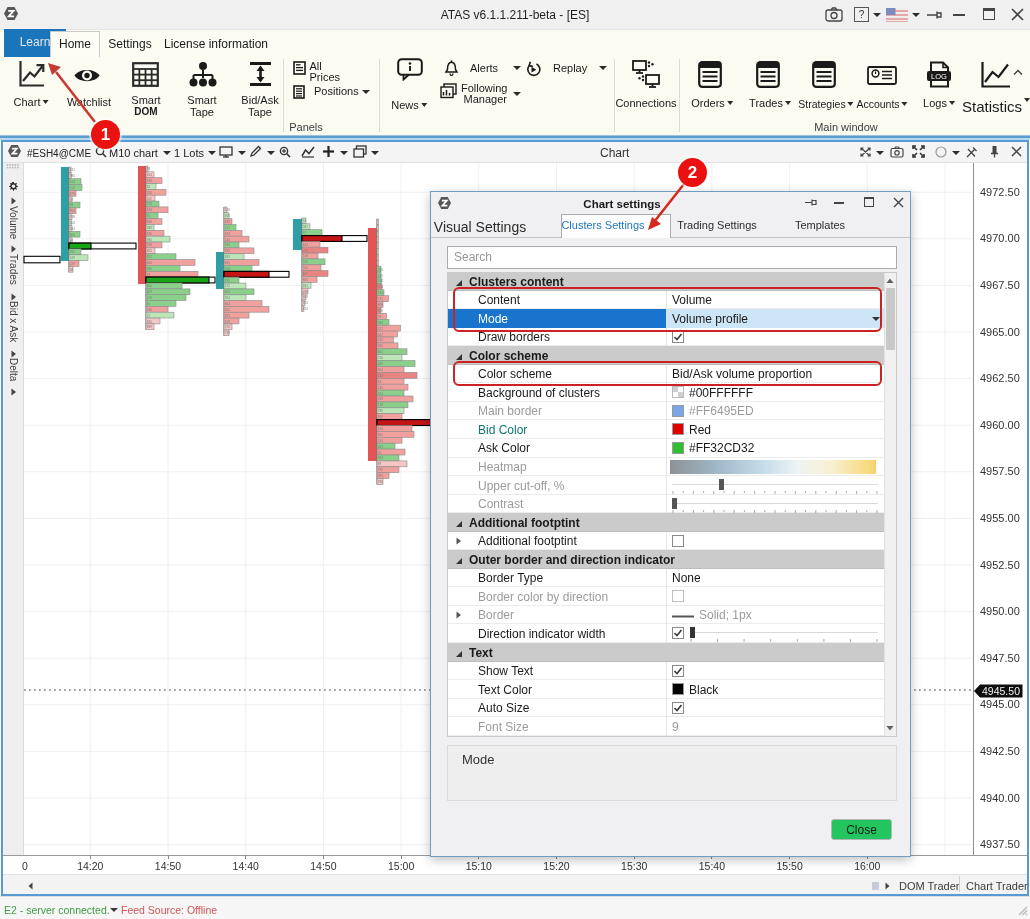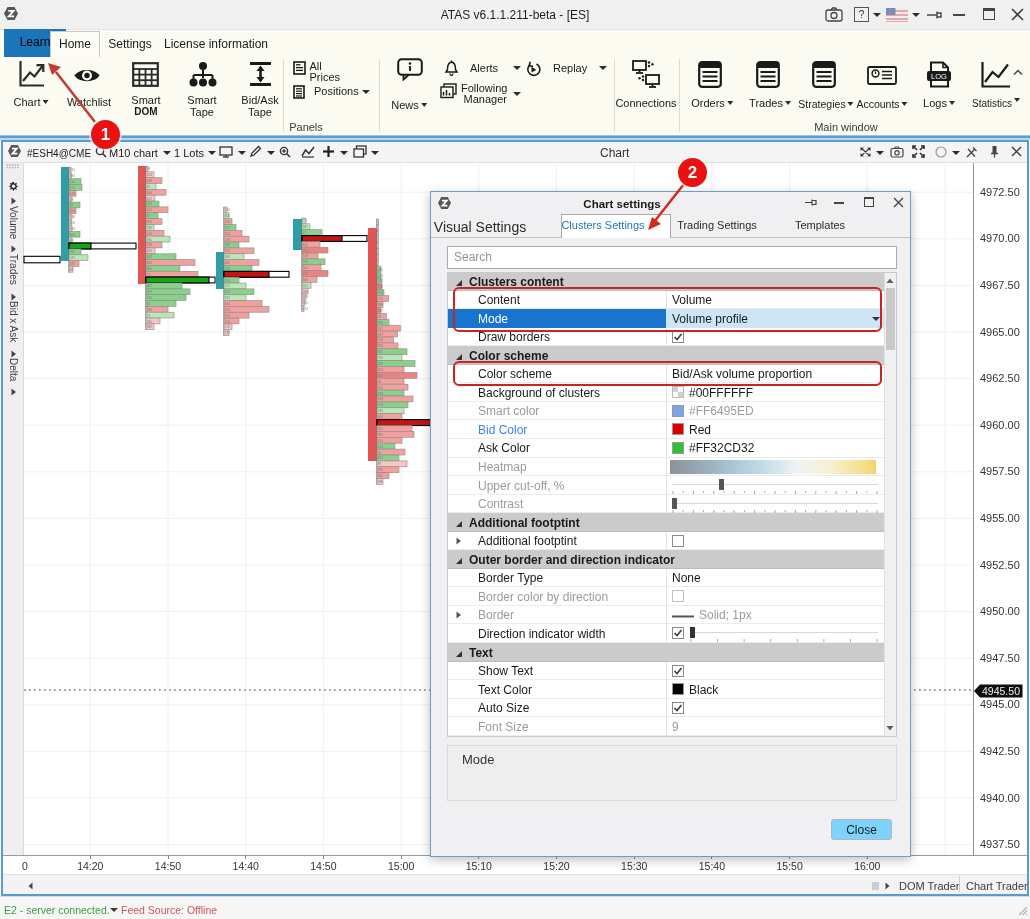--- a/index.html
+++ b/index.html
@@ -29,21 +29,21 @@
 <div class="abs" style="left:912px;top:13px;width:0;height:0;border-left:4px solid transparent;border-right:4px solid transparent;border-top:4px solid #2b2b2b;"></div>
 <svg class="abs" style="left:925px;top:8px;" width="17" height="14" viewBox="0 0 17 14">
     <path d="M2 7 L12 7 M12 3.5 L12 10.5 M12 5 L16 5 L16 9 L12 9" stroke="#444" stroke-width="1.4" fill="none"></path>
   </svg>
 <div class="abs" style="left:953px;top:14px;width:12px;height:2px;background:#444;"></div>
 <div class="abs" style="left:983px;top:8px;width:12px;height:12px;border:1.5px solid #444;border-top:3px solid #444;"></div>
 <svg class="abs" style="left:1011px;top:8px;" width="13" height="13" viewBox="0 0 13 13">
     <path d="M1 1 L12 12 M12 1 L1 12" stroke="#444" stroke-width="1.6"></path>
   </svg>
 <div class="abs" style="left:0;top:30px;width:1030px;height:27px;background:#fbfbf2;"></div>
-<div class="abs" style="left:4px;top:29px;width:62px;height:28px;background:#1b75bb;color:#000000;font-size:12px;text-align:center;line-height:26px;">Learn</div>
+<div class="abs" style="left:4px;top:29px;width:62px;height:28px;background:#1b75bb;color:#e5e5e5;font-size:12px;text-align:center;line-height:26px;">Learn</div>
 <div class="abs" style="left:50px;top:31px;width:50px;height:26px;background:#fdfdf6;border:1px solid #c9c9c9;border-bottom:none;color:#1a1a1a;font-size:12px;text-align:center;line-height:25px;">Home</div>
 <div class="abs" style="left:130px;top:37px;font-size:12px;color:#1a1a1a;font-weight:normal;white-space:nowrap;transform:translateX(-50%);">Settings</div>
 <div class="abs" style="left:216px;top:37px;font-size:12px;color:#1a1a1a;font-weight:normal;white-space:nowrap;transform:translateX(-50%);">License information</div>
 <div class="abs" style="left:0;top:57px;width:1030px;height:78px;background:#fbfbf2;"></div>
 <div class="abs" style="left:0;top:135px;width:1030px;height:1px;background:#9cc2dd;"></div>
 <div class="abs" style="left:0;top:136px;width:1030px;height:2px;background:#5a9ecf;"></div>
 <div class="abs" style="left:0;top:138px;width:1030px;height:2px;background:#b9d8ee;"></div>
 <div class="abs" style="left:283px;top:59px;width:1px;height:73px;background:#dddcd2;"></div>
 <div class="abs" style="left:379px;top:59px;width:1px;height:73px;background:#dddcd2;"></div>
 <div class="abs" style="left:614px;top:59px;width:1px;height:73px;background:#dddcd2;"></div>
@@ -218,21 +218,21 @@
     <text x="13" y="18" font-size="7.5" fill="#fbfbf2" text-anchor="middle" font-family="Liberation Sans">LOG</text>
   </svg>
 <div class="abs" style="left:939px;top:97px;transform:translateX(-50%);display:flex;align-items:center;font-size:11px;color:#1a1a1a;white-space:nowrap;">
     <span>Logs</span>
     <span style="display:inline-block;margin-left:2px;width:0;height:0;border-left:3.5px solid transparent;border-right:3.5px solid transparent;border-top:4px solid #2b2b2b;"></span>
   </div>
 <svg class="abs" style="left:981px;top:61px;" width="30" height="27" viewBox="0 0 30 27">
     <path d="M1.5 1 L1.5 25.5 L29 25.5" stroke="#1a1a1a" stroke-width="2.2" fill="none"></path>
     <path d="M4 21 L11.5 11 L17.5 16 L27 3.5" stroke="#1a1a1a" stroke-width="2.2" fill="none"></path>
   </svg>
-<div class="abs" style="left:996px;top:97.5px;transform:translateX(-50%);display:flex;align-items:flex-start;font-size:10px;color:#1a1a1a;white-space:nowrap;">
+<div class="abs" style="left:996px;top:97.5px;transform:translateX(-50%);display:flex;align-items:flex-start;font-size:15px;color:#1a1a1a;white-space:nowrap;">
     <span>Statistics</span>
     <span style="display:inline-block;margin-left:2px;width:0;height:0;border-left:3.5px solid transparent;border-right:3.5px solid transparent;border-top:4px solid #2b2b2b;"></span>
   </div>
 <div class="abs" style="left:1px;top:140px;width:1028px;height:756px;background:#fff;border:2px solid #569bd5;"></div>
 <div class="abs" style="left:3px;top:142px;width:1024px;height:21px;background:#f4f4f4;border-bottom:1px solid #e0e0e0;"></div>
 <svg class="abs" style="left:8px;top:145px;" width="14" height="13.09" viewBox="0 0 14 13.09">
     <polygon points="0,6.0 3.2,0 9.8,0 13.0,6.0 9.8,12.1 3.2,12.1" fill="#575757"></polygon>
     <path d="M3.9 3.6 L8.8 3.6 L4.4 8.7 L9.4 8.7" stroke="#fff" stroke-width="1.7" fill="none"></path>
   </svg>
 <div class="abs" style="left:27px;top:147.5px;font-size:10px;color:#222;font-weight:normal;white-space:nowrap;">#ESH4@CME</div>
@@ -780,26 +780,26 @@
 <div class="abs" style="left:478px;top:385.80000000000007px;font-size:12px;color:#1a1a1a;font-weight:normal;white-space:nowrap;">Background of clusters</div>
 <svg class="abs" style="left:672px;top:386.30000000000007px;" width="12" height="12" viewBox="0 0 12 12">
     <rect width="12" height="12" fill="#fff"></rect>
     <rect width="6" height="6" fill="#cfcfcf"></rect>
     <rect x="6" y="6" width="6" height="6" fill="#cfcfcf"></rect>
     <rect x="0.5" y="0.5" width="11" height="11" fill="none" stroke="#bbb"></rect>
   </svg>
 <div class="abs" style="left:689px;top:385.80000000000007px;font-size:12px;color:#1a1a1a;font-weight:normal;white-space:nowrap;">#00FFFFFF</div>
 <div class="abs" style="left:448px;top:401.9px;width:436px;height:18.6px;background:#fff;border-bottom:1px solid #ececec;"></div>
 <div class="abs" style="left:666px;top:401.9px;width:1px;height:18.6px;background:#e4e4e4;"></div>
-<div class="abs" style="left:478px;top:404.3500000000001px;font-size:12px;color:#9b9b9b;font-weight:normal;white-space:nowrap;">Smart color</div>
+<div class="abs" style="left:478px;top:404.3500000000001px;font-size:12px;color:#9b9b9b;font-weight:normal;white-space:nowrap;">Main border</div>
 <div class="abs" style="left:672px;top:404.8500000000001px;width:12px;height:12px;background:#7aa6e8;border:1px solid #999;"></div>
 <div class="abs" style="left:689px;top:404.3500000000001px;font-size:12px;color:#9b9b9b;font-weight:normal;white-space:nowrap;text-align:center;">#FF6495ED</div>
 <div class="abs" style="left:448px;top:420.4px;width:436px;height:18.6px;background:#fff;border-bottom:1px solid #ececec;"></div>
 <div class="abs" style="left:666px;top:420.4px;width:1px;height:18.6px;background:#e4e4e4;"></div>
-<div class="abs" style="left:478px;top:422.9000000000001px;font-size:12px;color:#3b82f6;font-weight:normal;white-space:nowrap;">Bid Color</div>
+<div class="abs" style="left:478px;top:422.9000000000001px;font-size:12px;color:#0f766e;font-weight:normal;white-space:nowrap;">Bid Color</div>
 <div class="abs" style="left:672px;top:423.4000000000001px;width:12px;height:12px;background:#e00000;border:1px solid #999;"></div>
 <div class="abs" style="left:689px;top:422.9000000000001px;font-size:12px;color:#1a1a1a;font-weight:normal;white-space:nowrap;">Red</div>
 <div class="abs" style="left:448px;top:439.0px;width:436px;height:18.6px;background:#fff;border-bottom:1px solid #ececec;"></div>
 <div class="abs" style="left:666px;top:439.0px;width:1px;height:18.6px;background:#e4e4e4;"></div>
 <div class="abs" style="left:478px;top:441.4500000000001px;font-size:12px;color:#1a1a1a;font-weight:normal;white-space:nowrap;">Ask Color</div>
 <div class="abs" style="left:672px;top:441.9500000000001px;width:12px;height:12px;background:#2fc032;border:1px solid #999;"></div>
 <div class="abs" style="left:689px;top:441.4500000000001px;font-size:12px;color:#1a1a1a;font-weight:normal;white-space:nowrap;">#FF32CD32</div>
 <div class="abs" style="left:448px;top:457.5px;width:436px;height:18.6px;background:#fff;border-bottom:1px solid #ececec;"></div>
 <div class="abs" style="left:666px;top:457.5px;width:1px;height:18.6px;background:#e4e4e4;"></div>
 <div class="abs" style="left:478px;top:460.0000000000001px;font-size:12px;color:#9b9b9b;font-weight:normal;white-space:nowrap;">Heatmap</div>
@@ -949,21 +949,21 @@
 <div class="abs" style="left:884px;top:273px;width:12px;height:463px;background:#f0f0f0;border-left:1px solid #e0e0e0;"></div>
 <svg class="abs" style="left:886px;top:277px;" width="8" height="8" viewBox="0 0 8 8">
     <path d="M0.5 6 L4 1.5 L7.5 6 Z" fill="#606060"></path>
   </svg>
 <div class="abs" style="left:885.5px;top:288px;width:9px;height:62px;background:#c9c9c9;"></div>
 <svg class="abs" style="left:886px;top:724px;" width="8" height="8" viewBox="0 0 8 8">
     <path d="M0.5 2 L4 6.5 L7.5 2 Z" fill="#606060"></path>
   </svg>
 <div class="abs" style="left:447px;top:745px;width:450px;height:56px;background:#eeeeee;border:1px solid #d9d9d9;"></div>
 <div class="abs" style="left:462px;top:752px;font-size:13px;color:#333;font-weight:normal;white-space:nowrap;">Mode</div>
-<div class="abs" style="left:831px;top:819px;width:61px;height:21px;background:#7dd3fc;border:1px solid #b5b5b5;border-radius:3px;color:#1a1a1a;font-size:12px;text-align:center;line-height:20px;">Close</div>
+<div class="abs" style="left:831px;top:819px;width:61px;height:21px;background:#22c55e;border:1px solid #b5b5b5;border-radius:3px;color:#1a1a1a;font-size:12px;text-align:center;line-height:20px;">Close</div>
 <div class="abs" style="left:453px;top:287px;width:429px;height:45px;border:2px solid #cc2222;border-radius:6px;"></div>
 <div class="abs" style="left:453px;top:361px;width:429px;height:25px;border:2px solid #cc2222;border-radius:6px;"></div>
 <svg class="abs" style="left:44px;top:60px;" width="80" height="90" viewBox="0 0 80 90">
     <line x1="51" y1="62" x2="12" y2="12" stroke="#c43c31" stroke-width="2.6"></line>
     <path d="M4 3 L17 7 L8 15 Z" fill="#c43c31"></path>
   </svg>
 <div class="abs" style="left:91px;top:119.5px;width:29px;height:29px;background:#ea1111;border-radius:50%;color:#fff;font-size:17px;font-weight:bold;text-align:center;line-height:29px;box-shadow:0 0 0 2px rgba(255,255,255,0.55);">1</div>
 <svg class="abs" style="left:640px;top:180px;" width="60" height="55" viewBox="0 0 60 55">
     <line x1="44" y1="4" x2="14" y2="42" stroke="#d42a1e" stroke-width="2.5"></line>
     <path d="M8 50 L12 37 L21 44 Z" fill="#d42a1e"></path>

